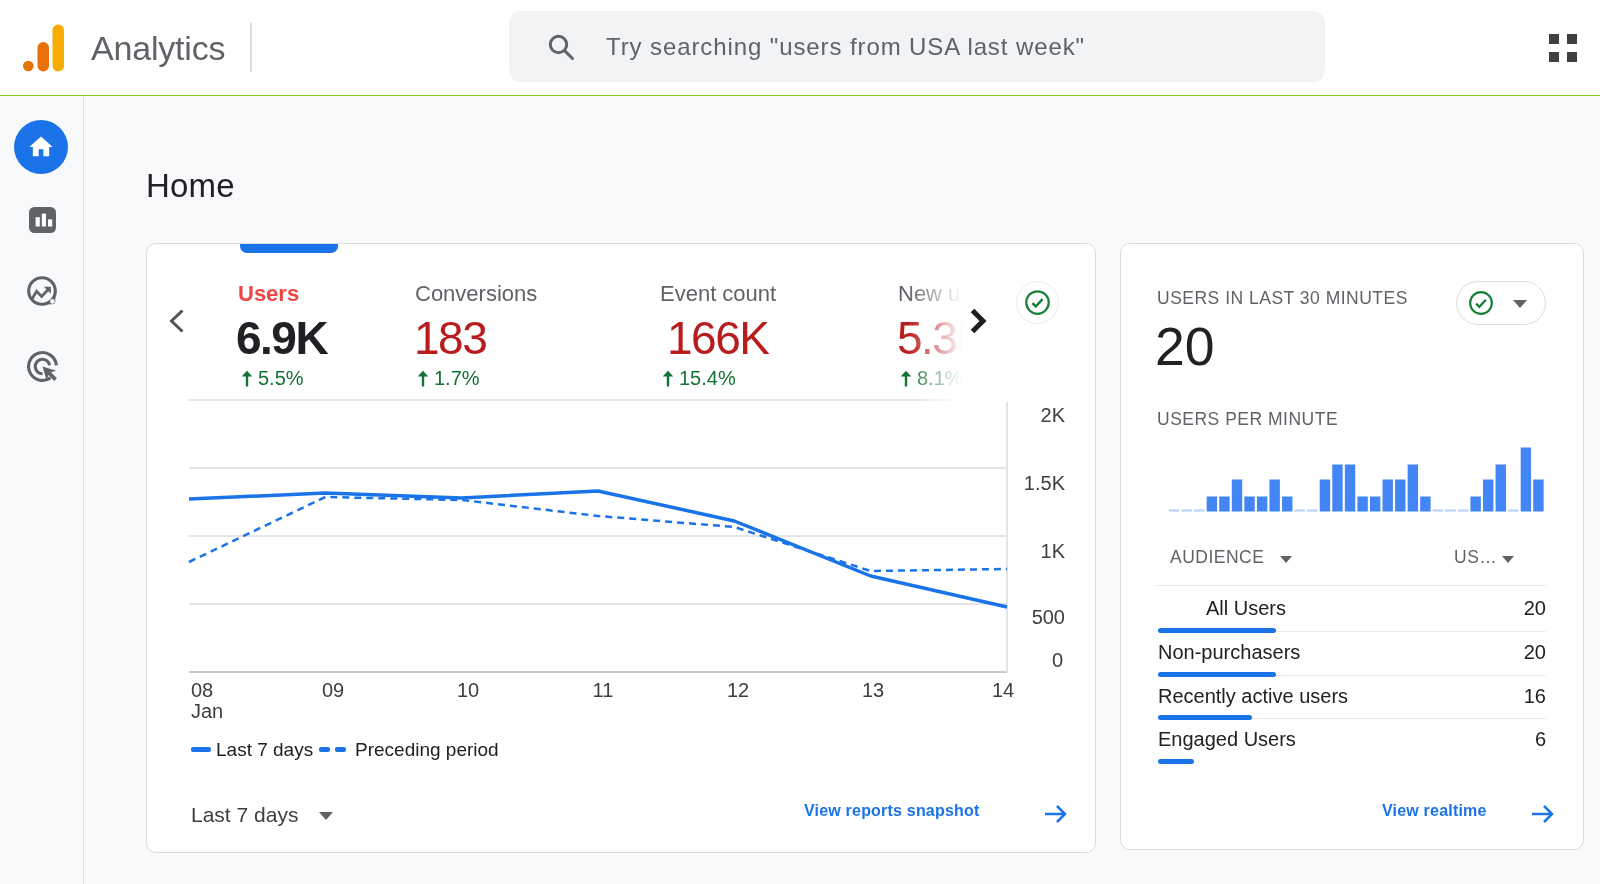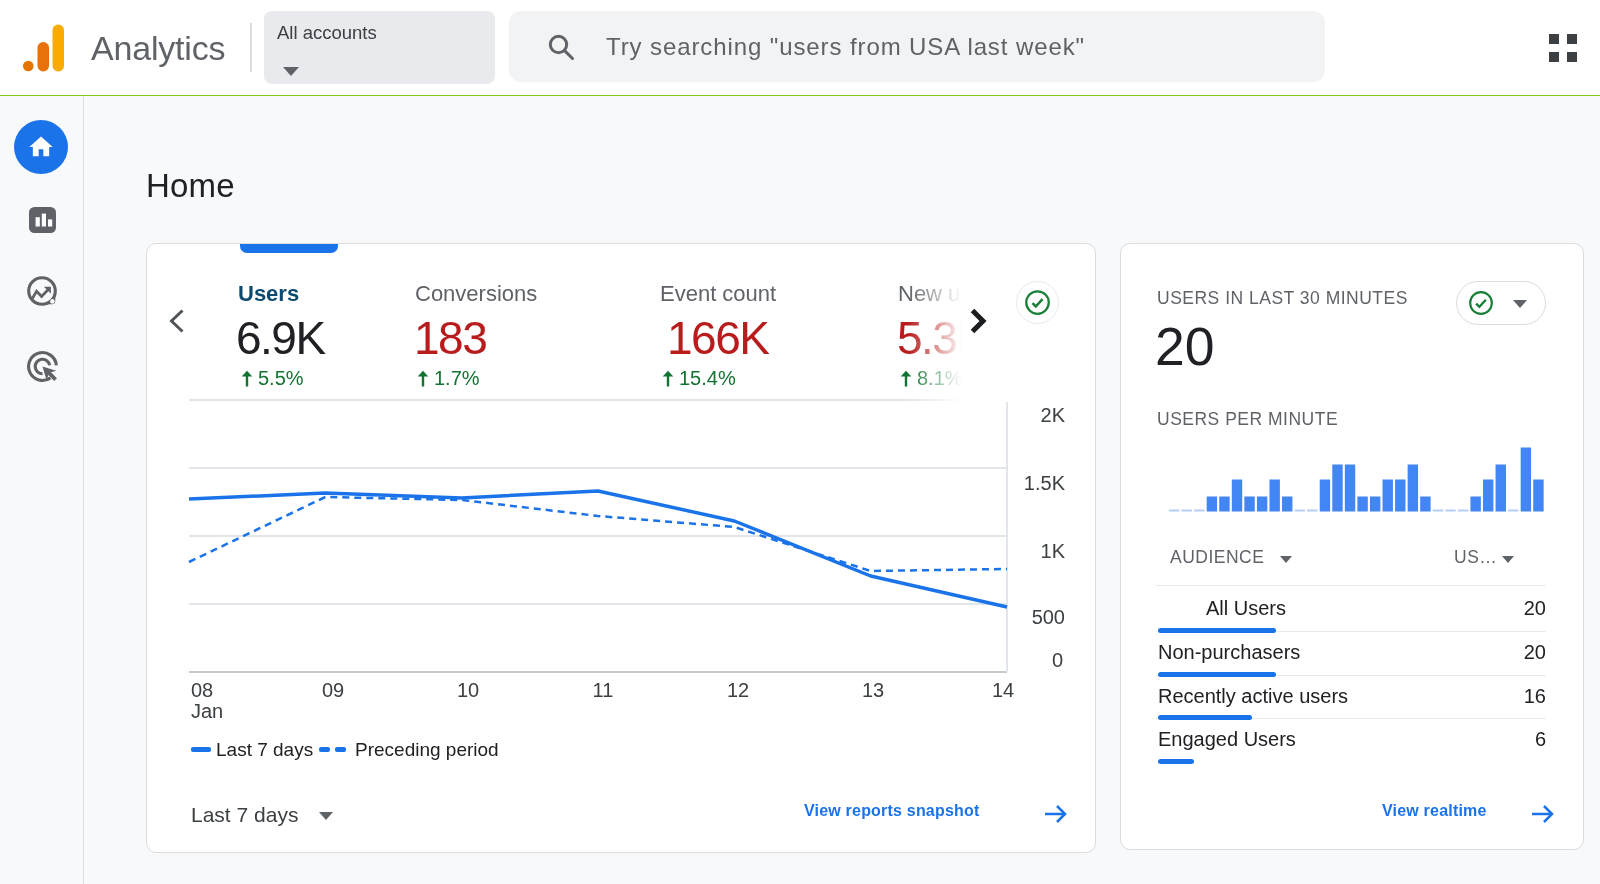--- a/index.html
+++ b/index.html
@@ -48,24 +48,20 @@
 <body>
 
 <div id="topbar">
   <svg class="abs" style="left:22px; top:24px;" width="44" height="48" viewBox="0 0 44 48">
     <circle cx="6.3" cy="42" r="5.3" fill="#e37400"></circle>
     <rect x="15.5" y="18" width="11.5" height="29.5" rx="5.7" fill="#e8710a"></rect>
     <rect x="30.5" y="0.5" width="11.5" height="47" rx="5.7" fill="#f9ab00"></rect>
   </svg>
   <div id="brand">Analytics</div>
   <div id="topdiv"></div>
-  <div id="accounts">
-    <div class="lbl">All accounts</div>
-    <div class="tri"></div>
-  </div>
   <div id="search">
     <svg class="abs" style="left:37px; top:22px;" width="30" height="30" viewBox="0 0 30 30" fill="none" stroke="#5f6368" stroke-width="3">
       <circle cx="12.5" cy="11.5" r="8.2"></circle>
       <line x1="18.6" y1="17.6" x2="26.5" y2="25.5" stroke-linecap="round"></line>
     </svg>
     <div class="ph">Try searching "users from USA last week"</div>
   </div>
   <svg class="abs" style="left:1549px; top:34px;" width="28" height="28" viewBox="0 0 28 28" fill="#3c4043">
     <rect x="0" y="0" width="10" height="10"></rect>
     <rect x="18" y="0" width="10" height="10"></rect>
@@ -104,22 +100,22 @@
 <div class="card" id="card1"></div>
 <div id="tabind"></div>
 
 <svg class="abs" style="left:166px; top:308px;" width="22" height="26" viewBox="0 0 22 26" fill="none" stroke="#50555a" stroke-width="3">
   <path d="M16.5 2.5 L5.5 13 L16.5 23.5"></path>
 </svg>
 <svg class="abs" style="left:968px; top:307px; z-index:6;" width="20" height="28" viewBox="0 0 20 28" fill="none" stroke="#1b1d1f" stroke-width="5">
   <path d="M4.5 3.5l10.5 10.5L4.5 24.5"></path>
 </svg>
 
-<div class="mlabel" style="left:238px; top:281px; color:#0c4a6e; font-weight:bold;">Users</div>
-<div class="mnum" style="left:236px; top:311px; color:#202124;">6.9K</div>
+<div class="mlabel" style="left:238px; top:281px; color:#ef4444; font-weight:bold;">Users</div>
+<div class="mnum" style="left:236px; top:311px; color:#202124;font-weight:bold;">6.9K</div>
 <svg class="abs" style="left:240px; top:370px;" width="14" height="17" viewBox="0 0 14 17" fill="#137333">
     <path d="M5.8 16.5 L5.8 6.6 L1.7 6.6 L7 0.8 L12.3 6.6 L8.2 6.6 L8.2 16.5 Z"></path>
   </svg>
 <div class="mpct" style="left:258px; top:367px;">5.5%</div>
 
 <div class="mlabel" style="left:415px; top:281px; color:#5f6368;">Conversions</div>
 <div class="mnum" style="left:414px; top:311px;">183</div>
 <svg class="abs" style="left:416px; top:370px;" width="14" height="17" viewBox="0 0 14 17" fill="#137333">
     <path d="M5.8 16.5 L5.8 6.6 L1.7 6.6 L7 0.8 L12.3 6.6 L8.2 6.6 L8.2 16.5 Z"></path>
   </svg>

